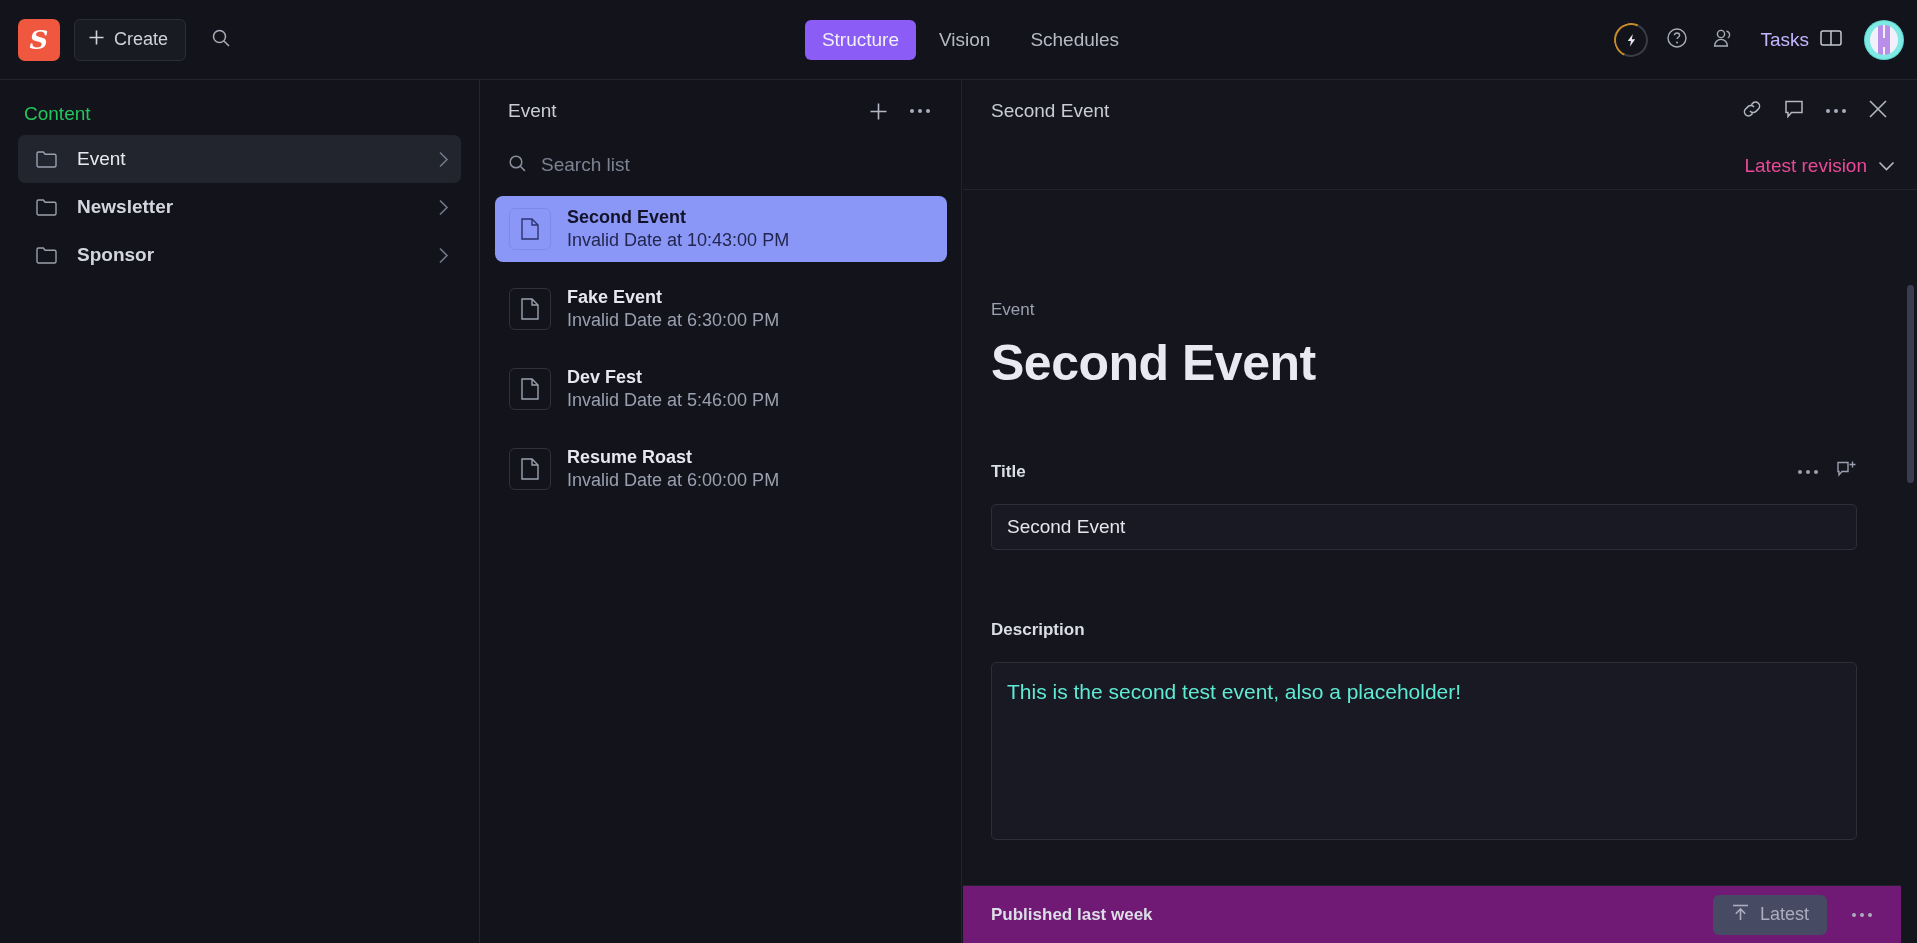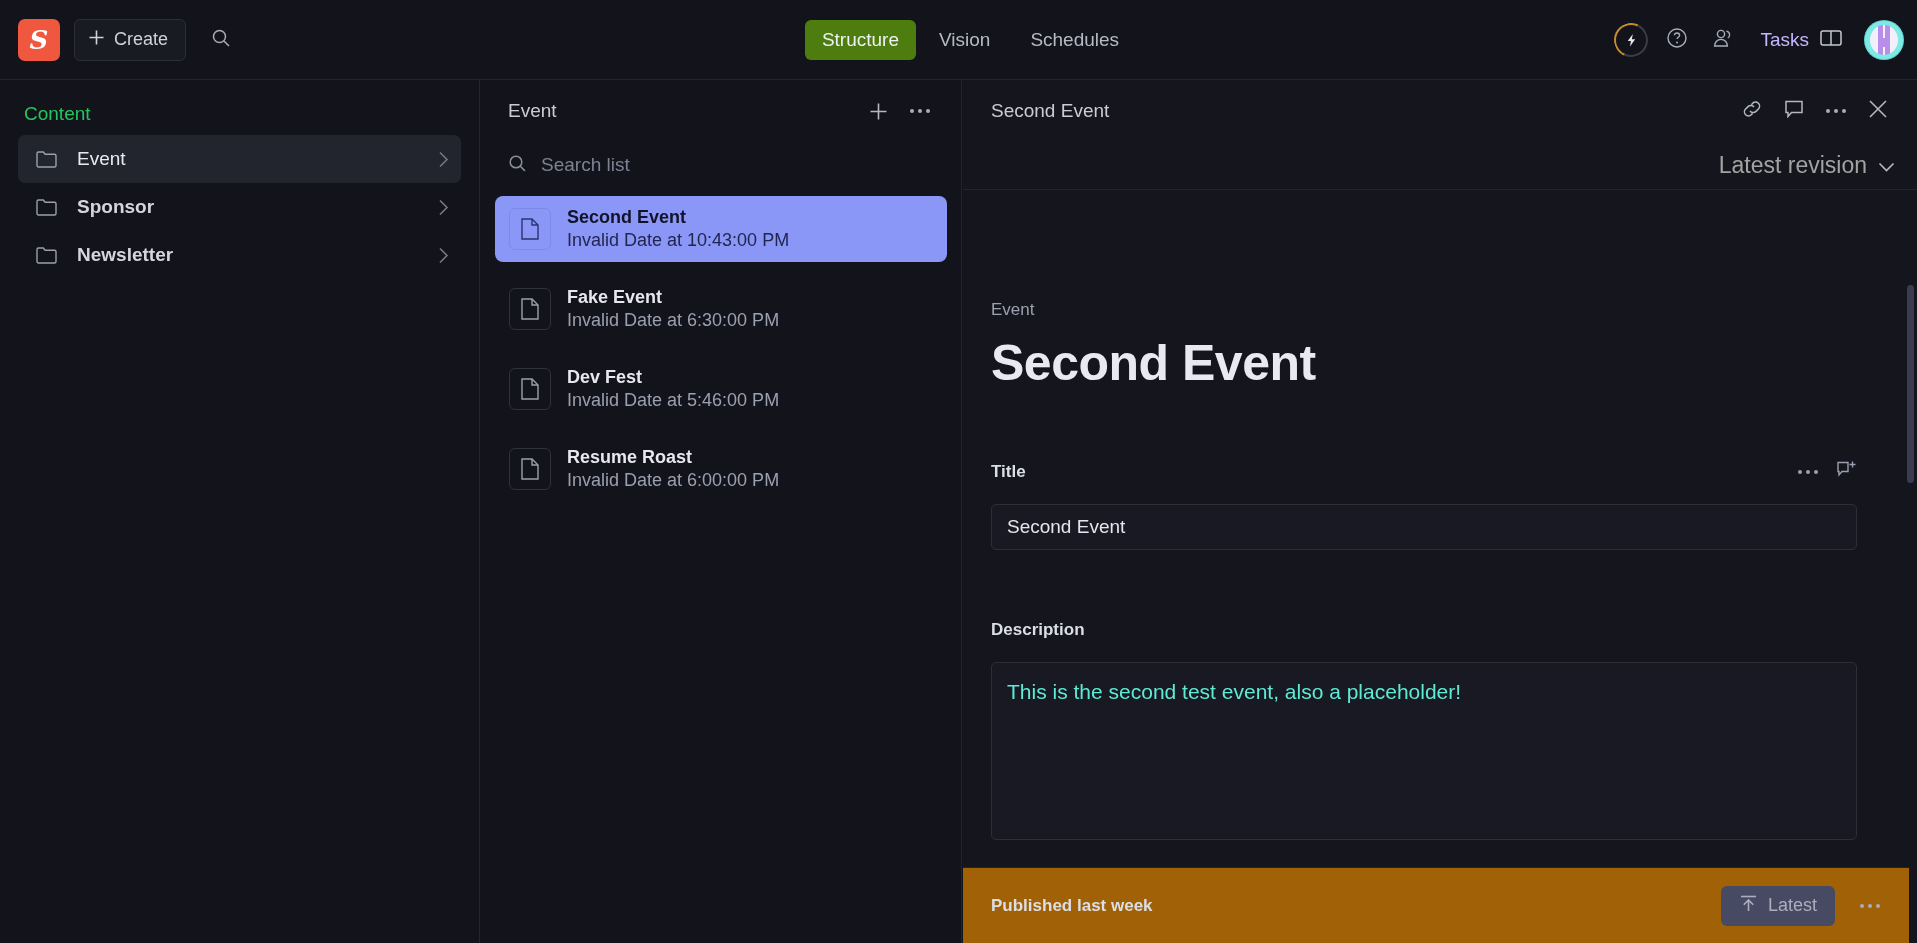--- a/index.html
+++ b/index.html
@@ -44,21 +44,21 @@
     position: absolute; left: 0; right: 0; top: 0; height: 80px;
     display: flex; align-items: center; justify-content: center; gap: 6px;
     pointer-events: none;
   }
   .tb-center > * { pointer-events: auto; }
   .nav-tab {
     height: 40px; padding: 0 17px; border-radius: 6px;
     display: flex; align-items: center; font-size: 19px; color: #b6bac6;
     cursor: pointer;
   }
-  .nav-tab.active { background: #4d7c0f; color: #f0f1f5; margin-left: 24px; }
+  .nav-tab.active { background: #8b5cf6; color: #f0f1f5; margin-left: 24px; }
   .tb-right {
     position: absolute; right: 14px; top: 0; height: 80px;
     display: flex; align-items: center; gap: 4px;
   }
   .bolt-ring {
     width: 34px; height: 34px; border-radius: 50%;
     border: 2px solid #3a3c48;
     border-top-color: #c98a2a; border-left-color: #c98a2a;
     display: flex; align-items: center; justify-content: center;
     transform: rotate(-20deg);
@@ -150,21 +150,21 @@
     display: flex; align-items: center; height: 62px; padding: 0 18px 0 28px;
   }
   .doc-head-title { font-size: 19px; color: #c9ccd6; flex: 1; }
   .doc-subhead {
     display: flex; align-items: center; justify-content: flex-end;
     height: 48px; padding: 0 22px;
     border-bottom: 1px solid #23242e;
   }
   .rev-btn {
     display: flex; gap: 11px;
-    font-size: 23px; color: #a3a3a3; cursor: pointer;
+    font-size: 19px; color: #ec4899; cursor: pointer;
   }
   .doc-body {
     position: absolute; top: 190px; left: 0; right: 0; bottom: 58px;
     padding: 30px 60px 0 28px; overflow: hidden;
   }
   .doc-kicker { font-size: 17px; color: #9ba0b0; margin-bottom: 14px; }
   .doc-h1 { font-size: 50px; font-weight: bold; color: #e9eaf0; letter-spacing: -0.5px; }
   .field { margin-top: 66px; }
   .field-head { display: flex; align-items: center; height: 28px; }
   .field-label { font-size: 17px; font-weight: bold; color: #dcdee6; flex: 1; }
@@ -174,22 +174,22 @@
     margin-top: 18px; height: 46px; border: 1px solid #2c2e3a; border-radius: 5px;
     background: #181922; display: flex; align-items: center; padding: 0 15px;
     font-size: 19px; color: #e4e6ec; cursor: text;
   }
   .textarea-box {
     margin-top: 18px; height: 178px; border: 1px solid #2c2e3a; border-radius: 5px;
     background: #181922; padding: 17px 15px; font-size: 21px; color: #5eead4;
     cursor: text;
   }
   .doc-footer {
-    position: absolute; left: 0; right: 8px; bottom: 0; height: 76px;
-    border-top: 1px solid #23242e; background: #a16207;
+    position: absolute; left: 0; right: 16px; bottom: 0; height: 58px;
+    border-top: 1px solid #23242e; background: #701a75;
     display: flex; align-items: center; padding: 0 18px 0 28px; gap: 14px;
   }
   .footer-status { flex: 1; font-size: 17px; font-weight: bold; color: #dcdee6; }
   .publish-btn {
     display: flex; align-items: center; gap: 10px;
     height: 40px; padding: 0 18px; border-radius: 6px;
     background: #474a63; color: #aaaebe; font-size: 18px; cursor: pointer;
   }
   .scrollbar {
     position: absolute; right: 3px; top: 205px; width: 7px; height: 198px;
@@ -283,35 +283,35 @@
         </svg>
     </span>
   </div>
 
   <div class="sb-item">
     <span class="folder">
       <svg width="21" height="18" viewBox="0 0 21 18">
           <path d="M1 3.5A1.5 1.5 0 012.5 2h4.8l1.8 2.2h9.4A1.5 1.5 0 0120 5.7v9.8a1.5 1.5 0 01-1.5 1.5h-16A1.5 1.5 0 011 15.5z" stroke="#9aa0b0" stroke-width="1.4" fill="none"></path>
         </svg>
     </span>
-    <span class="sb-label">Sponsor</span>
+    <span class="sb-label">Newsletter</span>
     <span class="chev">
       <svg width="11" height="17" viewBox="0 0 11 17">
           <path d="M2 1.5l7 7-7 7" stroke="#73798a" stroke-width="1.6" fill="none"></path>
         </svg>
     </span>
   </div>
 
   <div class="sb-item">
     <span class="folder">
       <svg width="21" height="18" viewBox="0 0 21 18">
           <path d="M1 3.5A1.5 1.5 0 012.5 2h4.8l1.8 2.2h9.4A1.5 1.5 0 0120 5.7v9.8a1.5 1.5 0 01-1.5 1.5h-16A1.5 1.5 0 011 15.5z" stroke="#9aa0b0" stroke-width="1.4" fill="none"></path>
         </svg>
     </span>
-    <span class="sb-label">Newsletter</span>
+    <span class="sb-label">Sponsor</span>
     <span class="chev">
       <svg width="11" height="17" viewBox="0 0 11 17">
           <path d="M2 1.5l7 7-7 7" stroke="#73798a" stroke-width="1.6" fill="none"></path>
         </svg>
     </span>
   </div>
 </div>
 
 <div class="col-list">
   <div class="lc-head">

